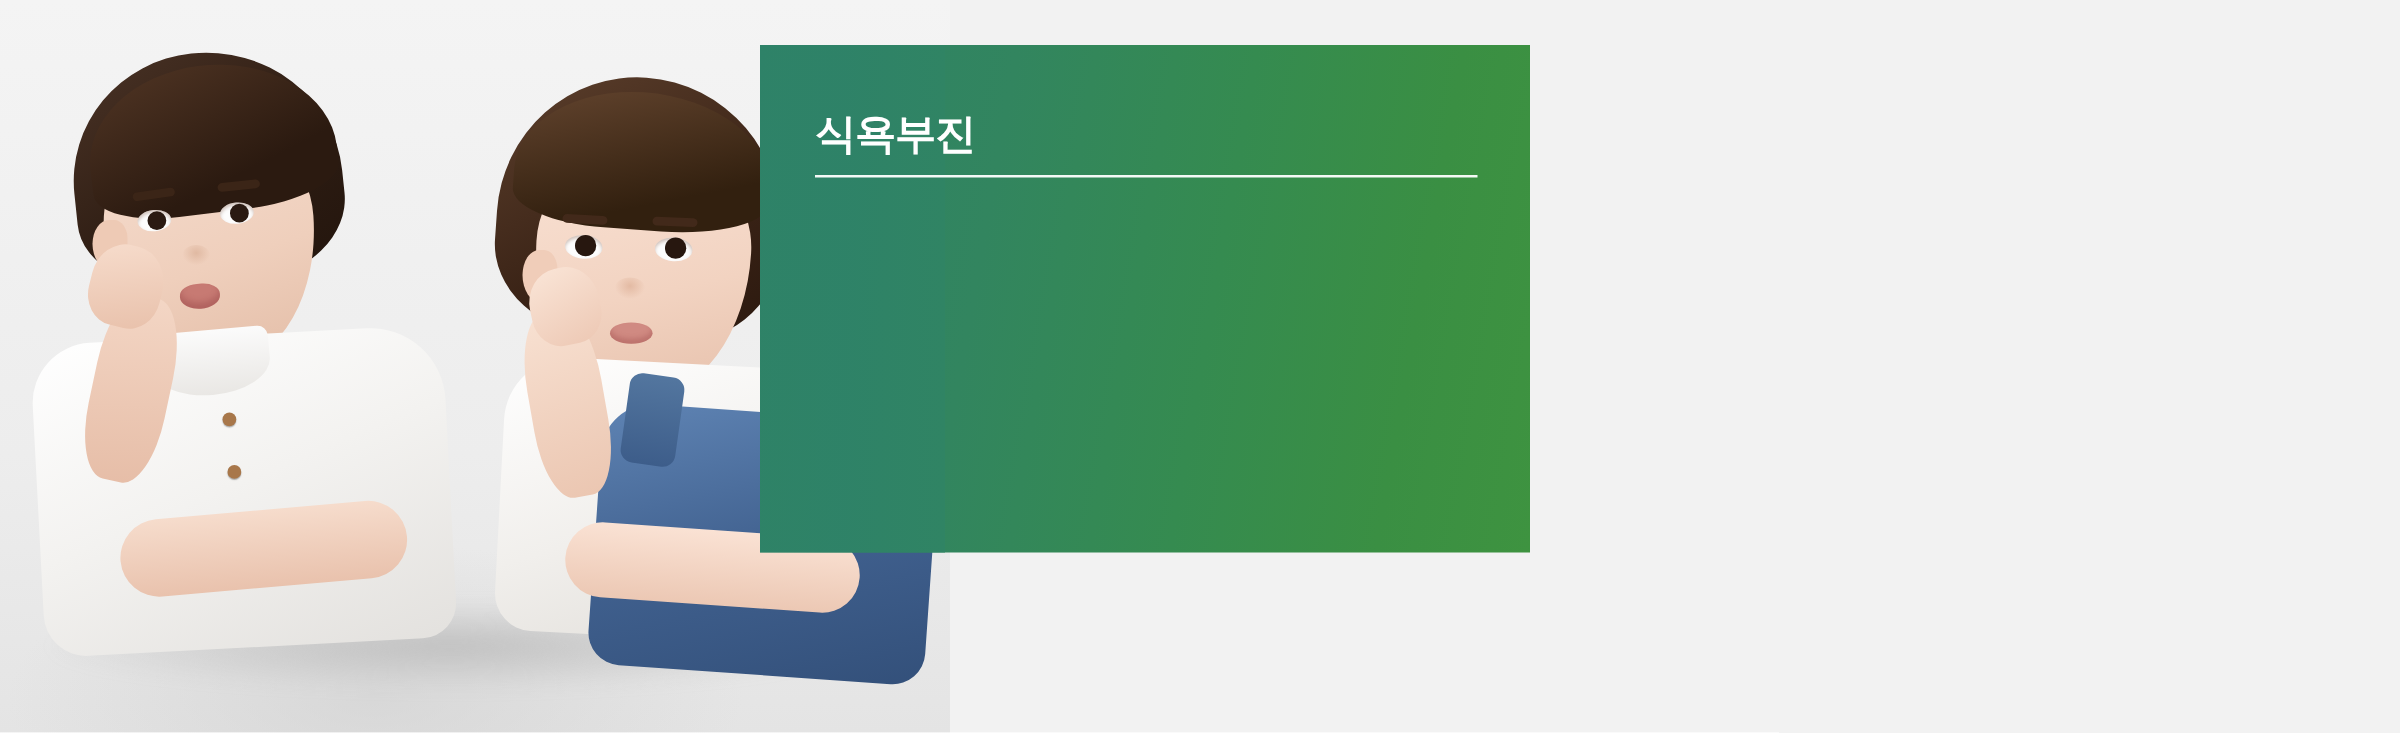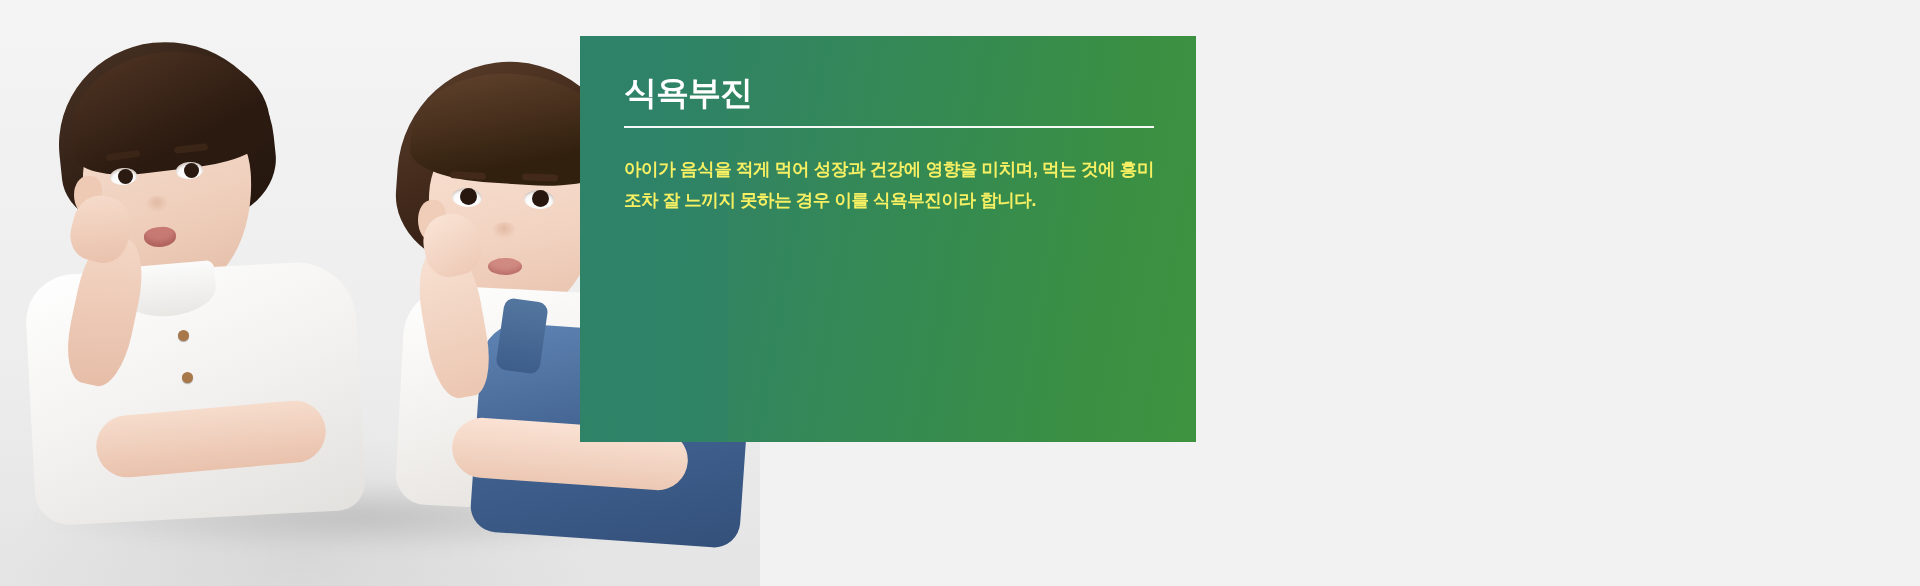--- a/index.html
+++ b/index.html
@@ -230,24 +230,24 @@
     position:absolute; left:452px; top:424px;
     width:236px; height:60px;
     background:linear-gradient(180deg,#fae2d4,#ecc8b4);
     border-radius:34px;
     transform:rotate(4deg);
   }
 
   
   .panel{
     position:absolute;
-    left:580px; top:36px;
+    left:608px; top:36px;
     width:616px; height:406px;
     background:linear-gradient(100deg,#2e8268 0%, #32855f 30%, #358b50 58%, #3a8f43 82%, #3e9340 100%);
-    padding:38px 42px 0 44px;
+    padding:52px 42px 0 44px;
   }
   
   .panel-fade{
     position:absolute; left:0; top:0;
     width:148px; height:100%;
     background:linear-gradient(90deg, rgba(46,130,104,.62) 0%, rgba(46,130,104,.88) 45%, rgba(48,132,100,1) 100%);
     pointer-events:none;
   }
   .panel-inner{ position:relative; z-index:2; }
 
@@ -333,17 +333,16 @@
     <div class="girl-arm"></div>
     <div class="girl-hand"></div>
     <div class="girl-forearm"></div>
   </div>
 
   <div class="panel">
     <div class="panel-fade"></div>
     <div class="panel-inner">
       <h1 class="panel-title">식욕부진</h1>
       <div class="divider"></div>
-      <p class="lead">아이가 음식을 적게 먹어 성장과 건강에 영향을 미치며, 먹는 것에 흥미조차 잘 느끼지 못하는 경우 이를 식욕부진이라 합니다.</p>
     </div>
   </div>
 
 </div>
 
 </body></html>

